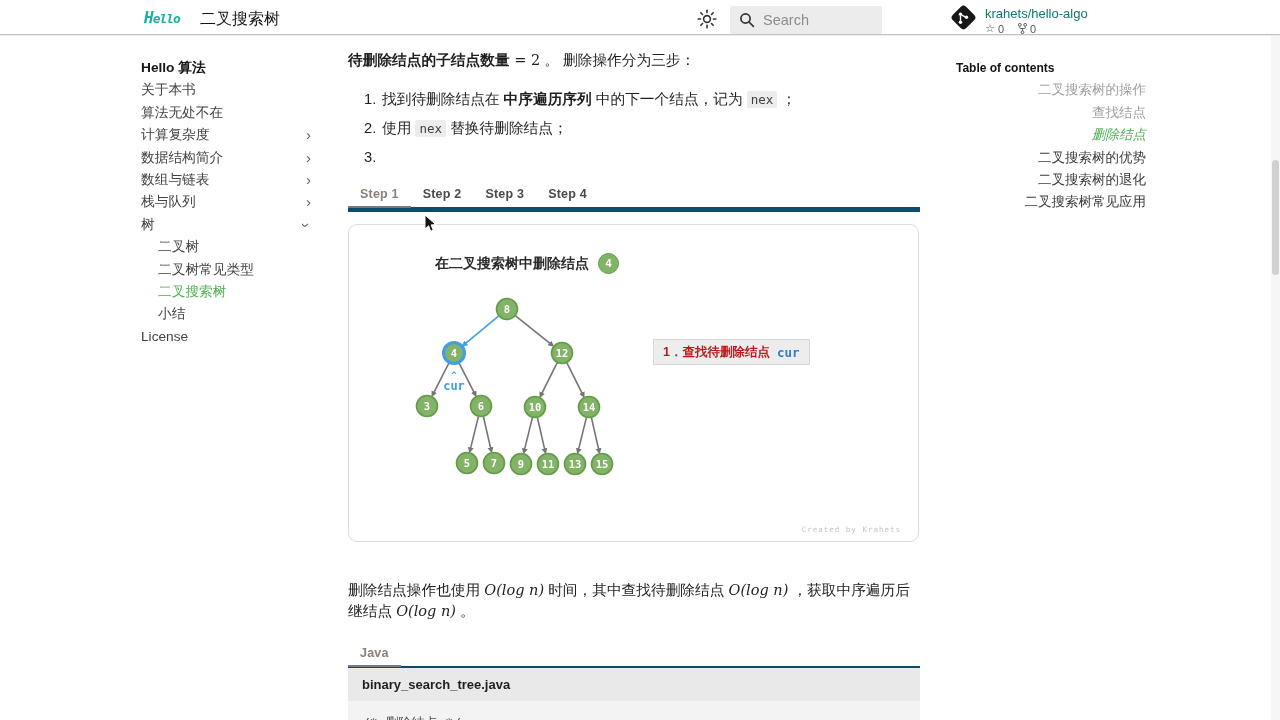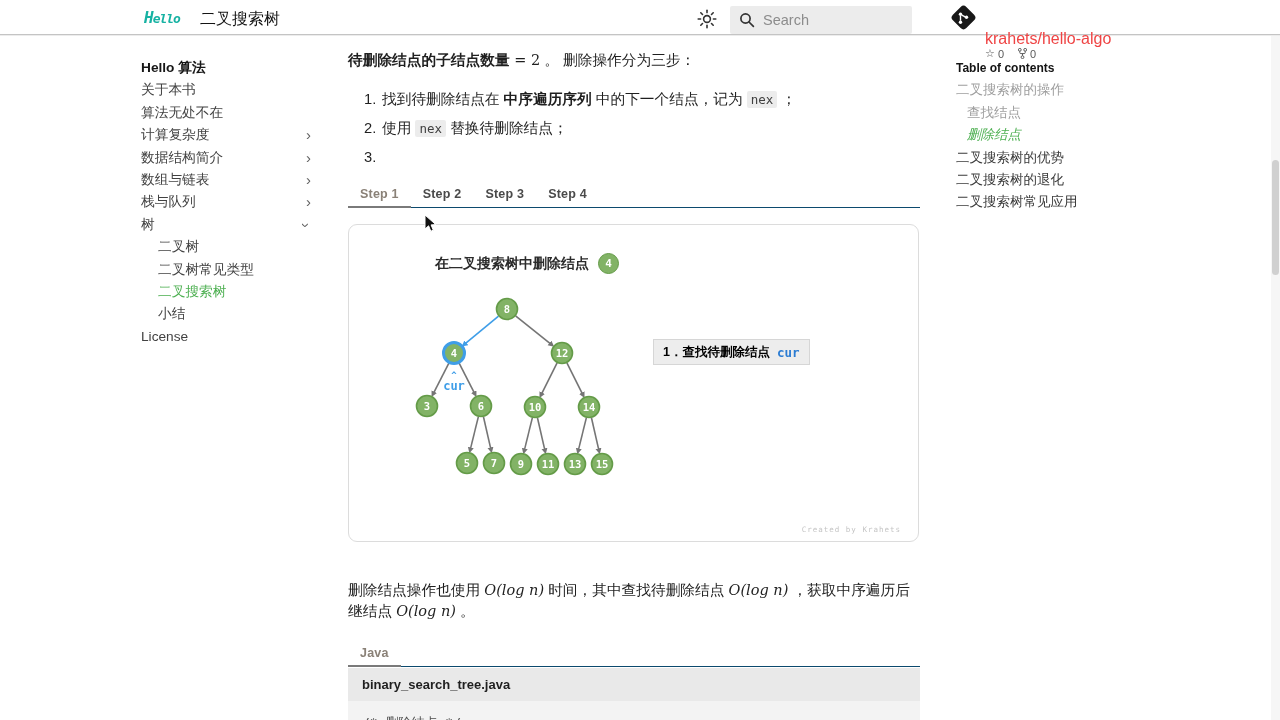--- a/index.html
+++ b/index.html
@@ -9,76 +9,76 @@
     font-family:"Liberation Sans", sans-serif; color:#1f1f1f;
   }
   
   .header { position:absolute; top:0; left:0; width:1280px; height:35px;
     background:#fff; border-bottom:1px solid #c4c4c4; box-shadow:0 1px 0 #ececec; z-index:5; }
   .logo { position:absolute; left:144px; top:8px; font-family:"DejaVu Sans Mono", monospace;
     font-weight:bold; font-style:italic; font-size:13px; letter-spacing:-1px; color:#17b2a3; }
   .logo .cap { font-size:16px; }
   .page-title { position:absolute; left:200px; top:9px; font-size:16px; color:#141414; }
   .theme-toggle { position:absolute; left:696px; top:8px; width:22px; height:22px; cursor:pointer; }
-  .search-box { position:absolute; left:730px; top:6px; width:182px; height:28px;
+  .search-box { position:absolute; left:730px; top:6px; width:152px; height:28px;
     background:#ececec; border-radius:2px; display:flex; align-items:center; }
   .search-box svg { margin:0 8px 0 9px; }
   .search-ph { font-size:14.5px; color:#8c8c8c; }
   .repo { position:absolute; left:954px; top:3px; display:flex; }
   .git-badge { width:19px; height:19px; background:#181818; border-radius:4px;
     transform:rotate(45deg); margin:5px 12px 0 0; position:relative; }
   .git-badge svg { position:absolute; left:1.5px; top:1.5px; transform:rotate(-45deg); }
-  .repo-name { font-size:16px; color:#ef4444; line-height:16px; padding-top:3px;margin-top:25px; }
+  .repo-name { font-size:13px; color:#0f766e; line-height:16px; padding-top:3px; }
   .repo-stats { font-size:11px; color:#5a5a5a; display:flex; align-items:center; gap:3px; }
   .repo-stats .gap { width:8px; }
   
   .sidebar { position:absolute; left:141px; top:57px; width:200px; }
   .side-item { position:relative; line-height:22.4px; font-size:13.7px; color:#424242; cursor:pointer; }
   .side-item.bold { font-weight:bold; color:#161616; }
   .side-item.indent { padding-left:17px; }
   .side-item.active { color:#4caf50; }
   .chev { position:absolute; right:30px; top:0; color:#616161; font-size:15px; line-height:22.4px; }
   .chev.down { display:inline-block; transform:rotate(90deg); right:33px; }
   
   .toc { position:absolute; left:956px; top:57px; width:190px; }
   .toc-title { font-size:12px; font-weight:bold; color:#141414; line-height:22.4px; }
-  .toc-item { line-height:22.4px; font-size:13.5px; color:#3a3a3a; cursor:pointer; }
+  .toc-item { line-height:22.4px; font-size:13.5px; color:#3a3a3a; cursor:pointer;text-align:right; }
   .toc-item.indent { padding-left:11px; }
   .toc-item.visited { color:#9e9e9e; }
   .toc-item.active { color:#4caf50;font-style:italic; }
   
   .main { position:absolute; left:348px; top:44px; width:572px; height:676px; }
   .para { font-size:14.7px; line-height:21px; color:#1f1f1f; }
   .pt-bold { font-weight:bold; }
   .pt-code { font-family:"DejaVu Sans Mono", monospace; font-size:12.5px; background:#ececec;
     color:#404040; padding:1px 4px; border-radius:2px; }
   .pt-math { font-family:"DejaVu Serif", serif; font-style:italic; font-size:14.5px; }
   .pt-mathn { font-family:"DejaVu Serif", serif; font-size:14.5px; }
   .intro { position:absolute; top:6px; left:0; right:0; }
   .olist { position:absolute; top:45px; left:16px; right:0; }
   .olist .li { display:flex; line-height:20px; margin-bottom:8px; font-size:14.7px; }
   .olist .num { width:18px; flex:none; }
-  .tabs { border-bottom:1px solid #0c4a6e;text-decoration:underline; }
+  .tabs { border-bottom:5px solid #0c4a6e;text-decoration:underline; }
   .step-tabs { position:absolute; top:138px; left:0; right:0; }
   .tab { display:inline-block; padding:0 12px; line-height:24px; font-size:12.5px; font-weight:bold;
     color:#4a4a4a; border-bottom:2px solid transparent; margin-bottom:-1px; cursor:pointer;
     letter-spacing:.2px; }
   .tab.active { color:#8a8177; border-color:#7a7a7a; }
   
   .figure { position:absolute; top:180px; left:0; width:571px; height:318px;
     border:1px solid #dcdcdc; border-radius:9px; background:#fff; }
   .fig-title-row { position:absolute; left:86px; top:28px; display:flex; align-items:center; gap:9px; }
   .fig-title { font-size:14px; font-weight:bold; color:#2b2b2b; }
   .mini-node { width:21px; height:21px; border-radius:50%; background:#82b366;
     border:1px solid #649b48; color:#fff; font-family:"DejaVu Sans Mono", monospace;
     font-weight:bold; font-size:11px; display:flex; align-items:center; justify-content:center; }
   .tree-svg { position:absolute; left:55px; top:60px; }
   .fig-caption { position:absolute; left:304px; top:114px; height:26px; display:inline-flex;
     align-items:center; padding:0 9px; background:#ededed; border:1px solid #d6d6d6; }
-  .fig-caption .cap-text { font-size:12.5px; font-weight:bold; color:#000000; white-space:nowrap; }
+  .fig-caption .cap-text { font-size:12.5px; font-weight:bold; color:#b91c1c; white-space:nowrap; }
   .fig-caption .cap-code { font-family:"DejaVu Sans Mono", monospace; font-size:12.5px;
     font-weight:bold; color:#2b7cd3; margin-left:7px; }
   .watermark { position:absolute; right:17px; bottom:7px; font-family:"DejaVu Sans Mono", monospace;
     font-size:7.5px; letter-spacing:1px; color:#c4c4c4; }
   .complexity { position:absolute; top:536px; left:0; right:0; }
   
   .lang-tabs { position:absolute; top:597px; left:0; right:0; }
   .codeblock { position:absolute; top:624px; left:0; right:0; }
   .code-head { background:#e9e9e9; padding:9px 14px; font-size:13px; font-weight:bold; color:#1f1f1f; }
   .code-body { background:#f3f3f3; padding:13px 14px; height:70px;

